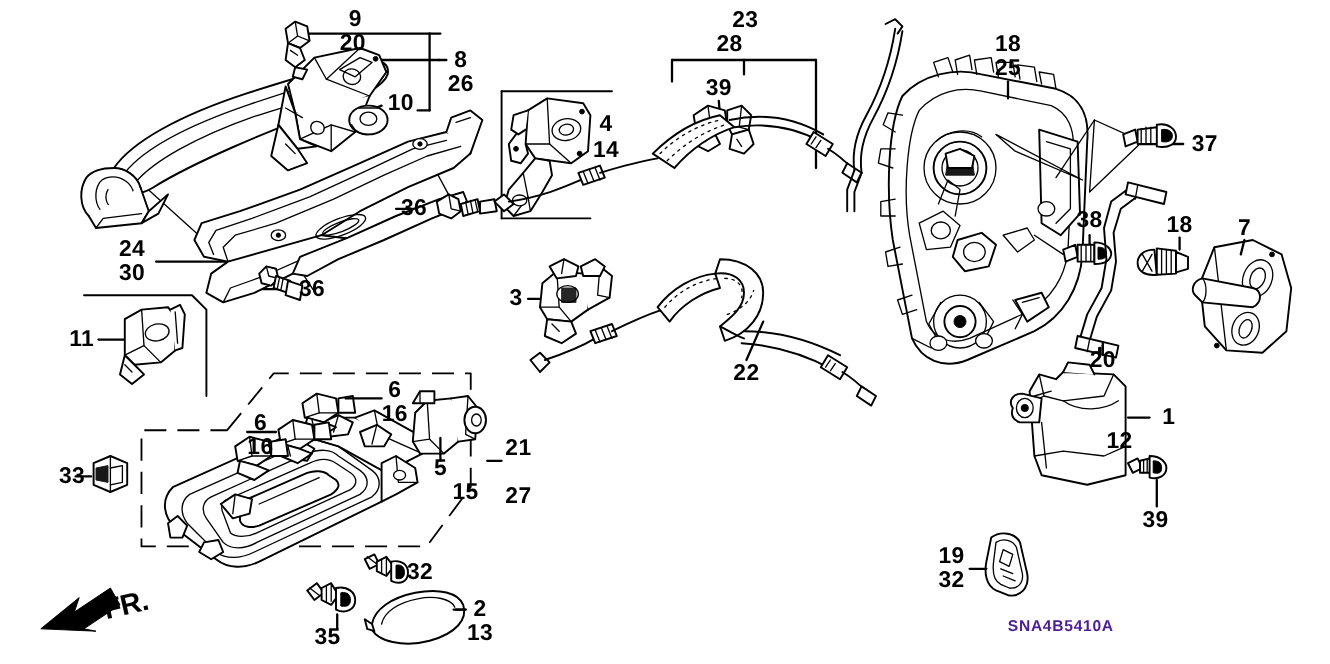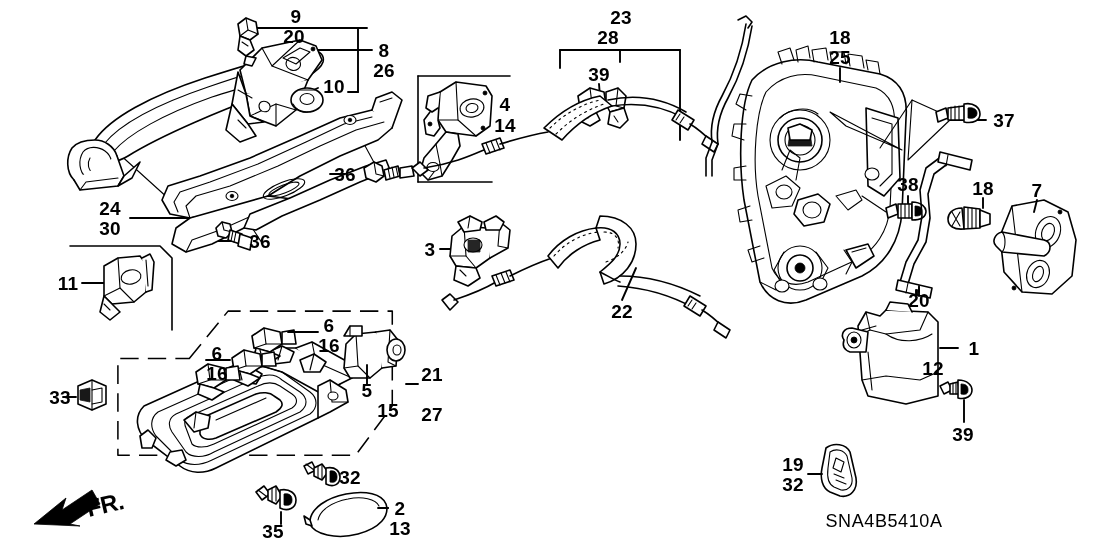--- a/index.html
+++ b/index.html
@@ -32,23 +32,23 @@
     line-height:19px;
     white-space:nowrap;
     text-align:center;
     transform:translate(-50%,-50%);
     user-select:none;
   }
   
   .diagcode{
     position:absolute;
     font-family:"Liberation Sans", sans-serif;
-    font-size:18px;
-    font-weight:400;
-    color:#000000;
+    font-size:13px;
+    font-weight:700;
+    color:#4c1d95;
     letter-spacing:0.6px;
     white-space:nowrap;
     transform:translate(-50%,-50%);
   }
   .frlabel{
     position:absolute;
     font-family:"Liberation Sans", sans-serif;
     font-weight:700;
     font-size:24px;
     color:#000;

